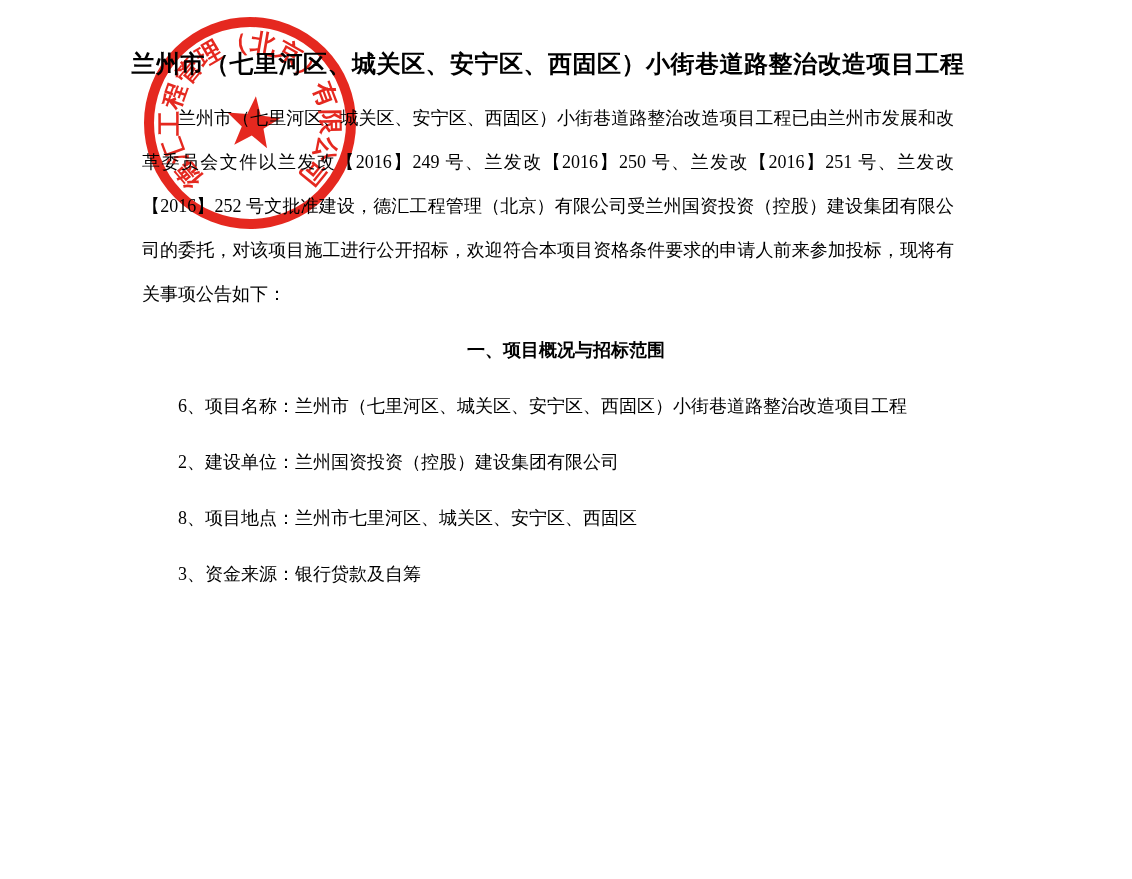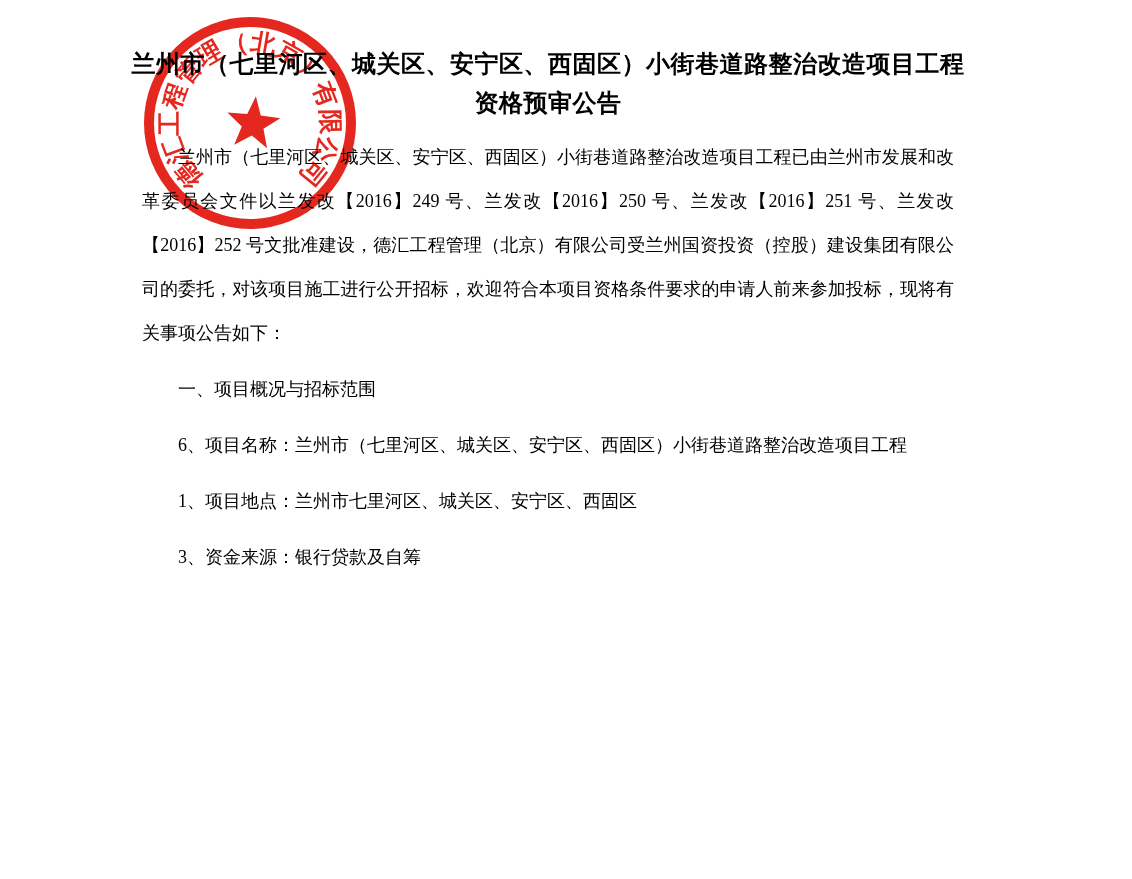--- a/index.html
+++ b/index.html
@@ -35,22 +35,22 @@
   .body-block p,
   .body-block h2 {
     margin: 12px;
     font-size: 18px;
     line-height: 44px;
     text-align: justify;
     text-indent: 2em;
     font-weight: 400;
   }
   .body-block h2 {
-    font-weight: 400;
-    text-align: left;
+    font-weight: 700;
+    text-align: center;
   }
   .seal {
     position: absolute;
     left: 128px;
     top: 2px;
     width: 244px;
     height: 244px;
     color: var(--seal-color, #e3170d);
     mix-blend-mode: multiply;
     opacity: 0.93;
@@ -64,27 +64,27 @@
     fill: currentColor;
   }
 </style>
 </head>
 <body>
 
 <div class="page">
 
   <div class="content">
     <div class="title-line">兰州市（七里河区、城关区、安宁区、西固区）小街巷道路整治改造项目工程</div>
-    <div class="title-line">资格预审公告</div>
 
     <div class="body-block">
       <p>兰州市（七里河区、城关区、安宁区、西固区）小街巷道路整治改造项目工程已由兰州市发展和改革委员会文件以兰发改【2016】249 号、兰发改【2016】250 号、兰发改【2016】251 号、兰发改【2016】252 号文批准建设，德汇工程管理（北京）有限公司受兰州国资投资（控股）建设集团有限公司的委托，对该项目施工进行公开招标，欢迎符合本项目资格条件要求的申请人前来参加投标，现将有关事项公告如下：</p>
       <h2>一、项目概况与招标范围</h2>
       <p>6、项目名称：兰州市（七里河区、城关区、安宁区、西固区）小街巷道路整治改造项目工程</p>
-      <p>1、项目地点：兰州市七里河区、城关区、安宁区、西固区</p>
+      <p>2、建设单位：兰州国资投资（控股）建设集团有限公司</p>
+      <p>8、项目地点：兰州市七里河区、城关区、安宁区、西固区</p>
       <p>3、资金来源：银行贷款及自筹</p>
     </div>
   </div>
 
   <svg class="seal" viewBox="0 0 244 244" xmlns="http://www.w3.org/2000/svg">
     <defs>
       <path id="seal-arc" d="M 75.7 176.2 A 72 72 0 1 1 168.3 176.2" fill="none"></path>
     </defs>
     <g>
       <circle cx="122" cy="121" r="101" fill="none" stroke="currentColor" stroke-width="10"></circle>

